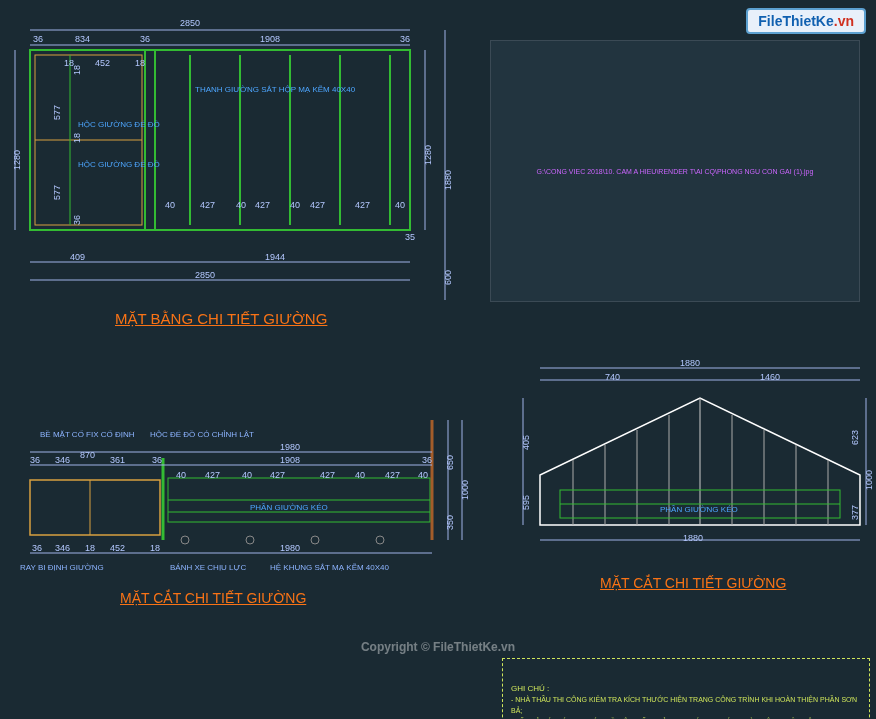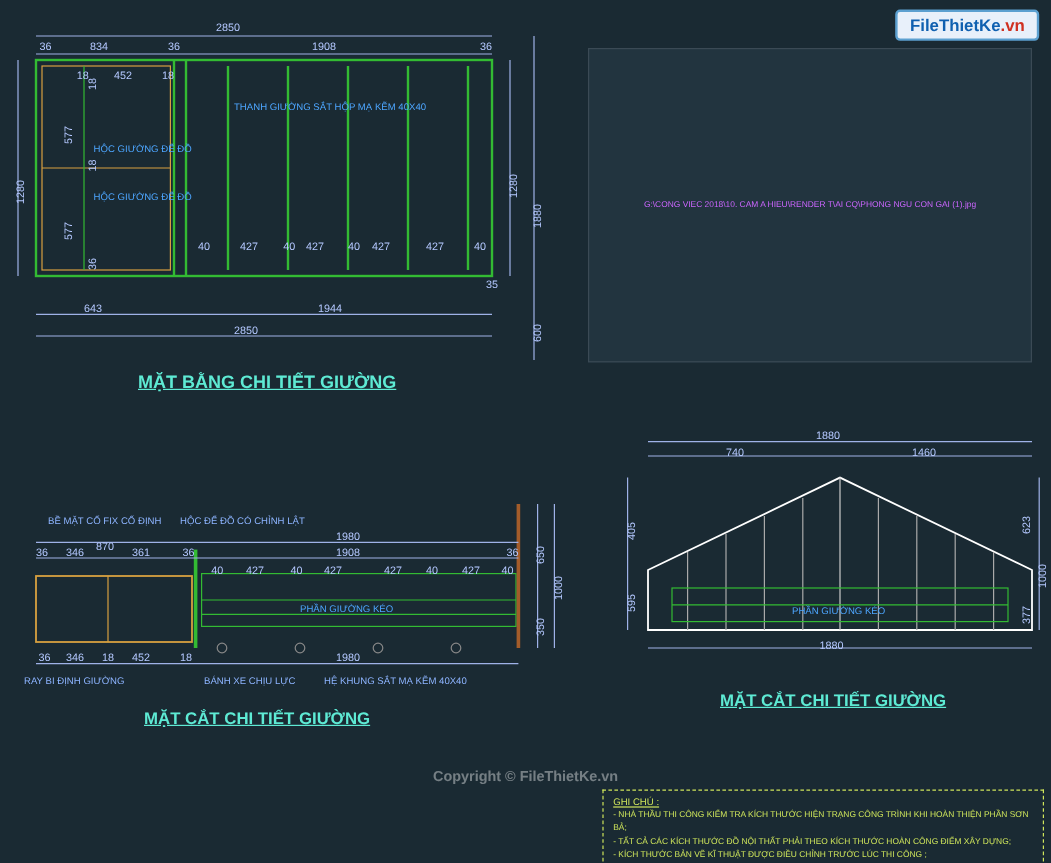--- a/index.html
+++ b/index.html
@@ -14,22 +14,22 @@
   }
   .canvas {
     position: absolute;
     width: 876px;
     height: 719px;
   }
   svg { position: absolute; top:0; left:0; }
 
   
   .title {
-    color: #5eead4;
-    font-weight: bold;
+    color: #f97316;
+    font-weight: normal;
     text-decoration: underline;
     position: absolute;
     white-space: nowrap;
   }
   .title-lg { font-size: 15px; }
   .title-md { font-size: 14px; }
 
   
   .dim {
     position: absolute;
@@ -89,21 +89,21 @@
 
   
   .notebox {
     position: absolute;
     border: 1px dashed #cfe55b;
     padding: 4px 8px;
     font-size: 7px;
     line-height: 11px;
     color: #cfe55b;
   }
-  .notebox .nt-title { text-decoration: underline; font-size:8px; }
+  .notebox .nt-title { font-size:8px;margin-top:20px; }
 </style>
 </head>
 <body>
 
 <div class="canvas">
 
   <div class="logo">
     <span>FileThietKe</span><span class="vn">.vn</span>
   </div>
 
@@ -197,21 +197,21 @@
   <div class="dim" style="left:165px;top:200px">40</div>
   <div class="dim" style="left:200px;top:200px">427</div>
   <div class="dim" style="left:236px;top:200px">40</div>
   <div class="dim" style="left:255px;top:200px">427</div>
   <div class="dim" style="left:290px;top:200px">40</div>
   <div class="dim" style="left:310px;top:200px">427</div>
   <div class="dim" style="left:355px;top:200px">427</div>
   <div class="dim" style="left:395px;top:200px">40</div>
   <div class="dim" style="left:405px;top:232px">35</div>
 
-  <div class="dim" style="left:70px;top:252px">643</div>
+  <div class="dim" style="left:70px;top:252px">409</div>
   <div class="dim" style="left:265px;top:252px">1944</div>
   <div class="dim" style="left:195px;top:270px">2850</div>
 
   <div class="lbl" style="left:195px;top:85px">THANH GIƯỜNG SẮT HỘP MẠ KẼM 40X40</div>
   <div class="lbl" style="left:78px;top:120px">HỘC GIƯỜNG ĐỂ ĐỒ</div>
   <div class="lbl" style="left:78px;top:160px">HỘC GIƯỜNG ĐỂ ĐỒ</div>
 
   <div class="title title-lg" style="left:115px;top:310px">MẶT BẰNG CHI TIẾT GIƯỜNG</div>
 
   <div class="panel" style="left:490px;top:40px;width:368px;height:260px">

